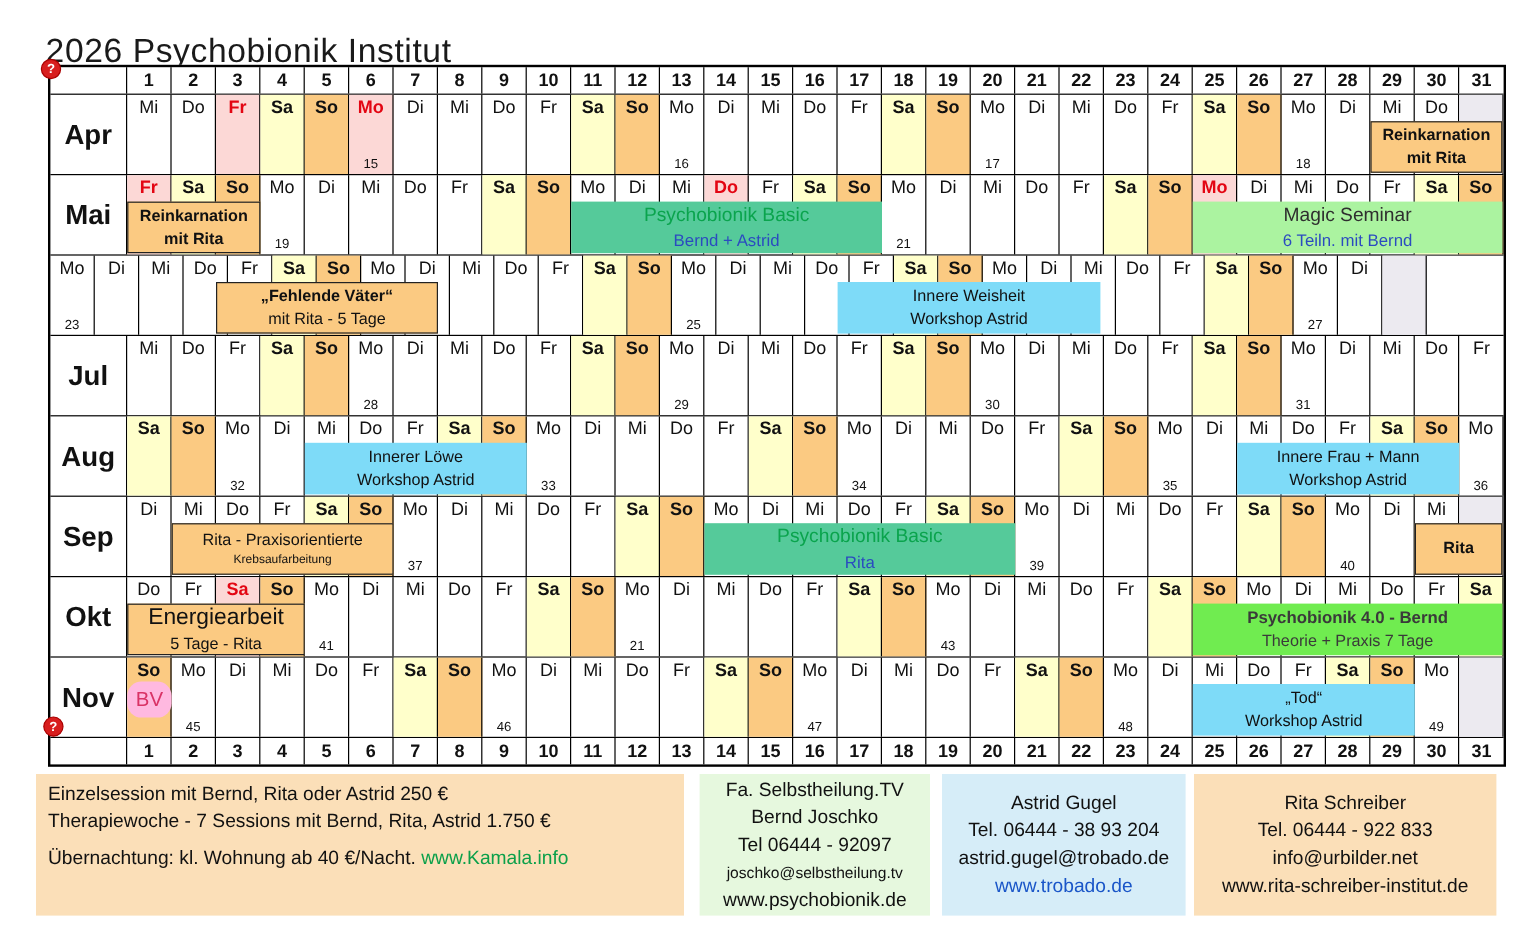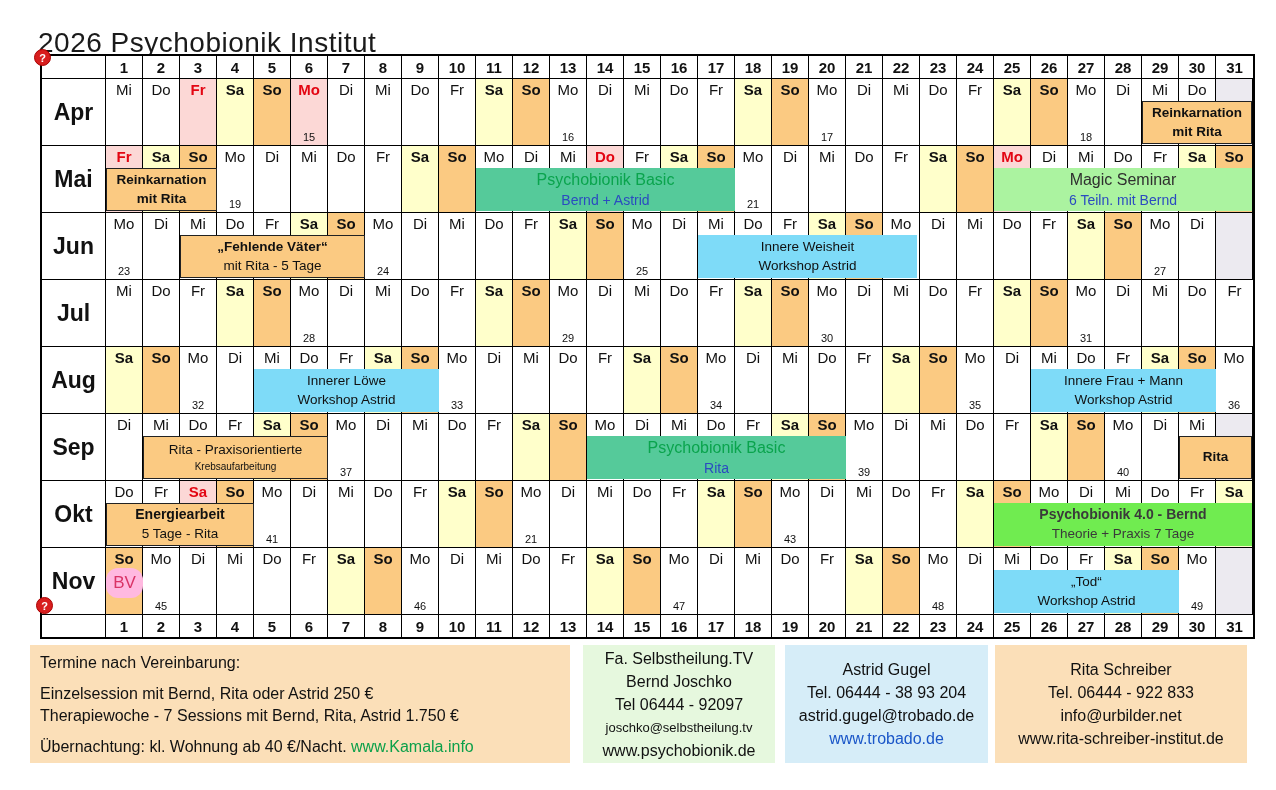--- a/index.html
+++ b/index.html
@@ -295,23 +295,20 @@
       <div class="ev" style="left: 434px; width: 259px; background: rgb(85, 202, 154);">
         <div class="ev-line" style="font-size: 16px; color: rgb(10, 164, 77);">Psychobionik Basic</div>
         <div class="ev-line" style="font-size: 14px; color: rgb(43, 75, 192);">Bernd + Astrid</div>
       </div>
       <div class="ev" style="left: 952px; width: 258px; background: rgb(171, 243, 160);">
         <div class="ev-line" style="font-size: 16px; color: rgb(47, 47, 47);">Magic Seminar</div>
         <div class="ev-line" style="font-size: 14px; color: rgb(43, 75, 192);">6 Teiln. mit Bernd</div>
       </div>
     </div>
     <div class="cal-row month-row">
-      <div class="label-cell">
-        <div class="month-name">Jun</div>
-      </div>
       <div class="cell">
         <span class="wd">Mo</span>
         <span class="wk">23</span>
       </div>
       <div class="cell">
         <span class="wd">Di</span>
       </div>
       <div class="cell">
         <span class="wd">Mi</span>
       </div>
@@ -827,21 +824,21 @@
       <div class="cell">
         <span class="wd">Do</span>
       </div>
       <div class="cell">
         <span class="wd">Fr</span>
       </div>
       <div class="cell" style="background: rgb(255, 255, 203);">
         <span class="wd bold">Sa</span>
       </div>
       <div class="ev bordered" style="left: 64px; width: 148px; background: rgb(251, 202, 130);">
-        <div class="ev-line" style="font-size: 14px; font-weight: bold;">Energiearbeit</div>
+        <div class="ev-line" style="font-size: 19px; font-weight: normal;">Energiearbeit</div>
         <div class="ev-line" style="font-size: 13.5px;">5 Tage - Rita</div>
       </div>
       <div class="ev" style="left: 952px; width: 258px; background: rgb(112, 236, 80);">
         <div class="ev-line" style="font-size: 14px; font-weight: bold; color: rgb(58, 58, 58);">Psychobionik 4.0 - Bernd</div>
         <div class="ev-line" style="font-size: 13.5px; color: rgb(58, 58, 58);">Theorie + Praxis 7 Tage</div>
       </div>
     </div>
     <div class="cal-row month-row">
       <div class="label-cell">
         <div class="month-name">Nov</div>
@@ -981,21 +978,20 @@
       <div class="cell num-cell">27</div>
       <div class="cell num-cell">28</div>
       <div class="cell num-cell">29</div>
       <div class="cell num-cell">30</div>
       <div class="cell num-cell">31</div>
     </div>
   </div>
 
 <div id="footer-blocks">
     <div class="fblock notes" style="left: 30px; width: 540px; background: rgb(251, 223, 184);">
-      <div class="nline" style="margin-bottom: 9px;">Termine nach Vereinbarung:</div>
       <div class="nline">Einzelsession mit Bernd, Rita oder Astrid 250 €</div>
       <div class="nline" style="margin-bottom: 9px;">Therapiewoche - 7 Sessions mit Bernd, Rita, Astrid 1.750 €</div>
       <div class="nline"><span>Übernachtung: kl. Wohnung ab 40 €/Nacht. </span><span style="color: rgb(12, 160, 74); cursor: pointer;">www.Kamala.info</span></div>
     </div>
     <div class="fblock contact" style="left: 583px; width: 192px; background: rgb(230, 248, 222);">
       <div>Fa. Selbstheilung.TV</div>
       <div>Bernd Joschko</div>
       <div>Tel 06444 - 92097</div>
       <div style="font-size: 13px;">joschko@selbstheilung.tv</div>
       <div>www.psychobionik.de</div>

